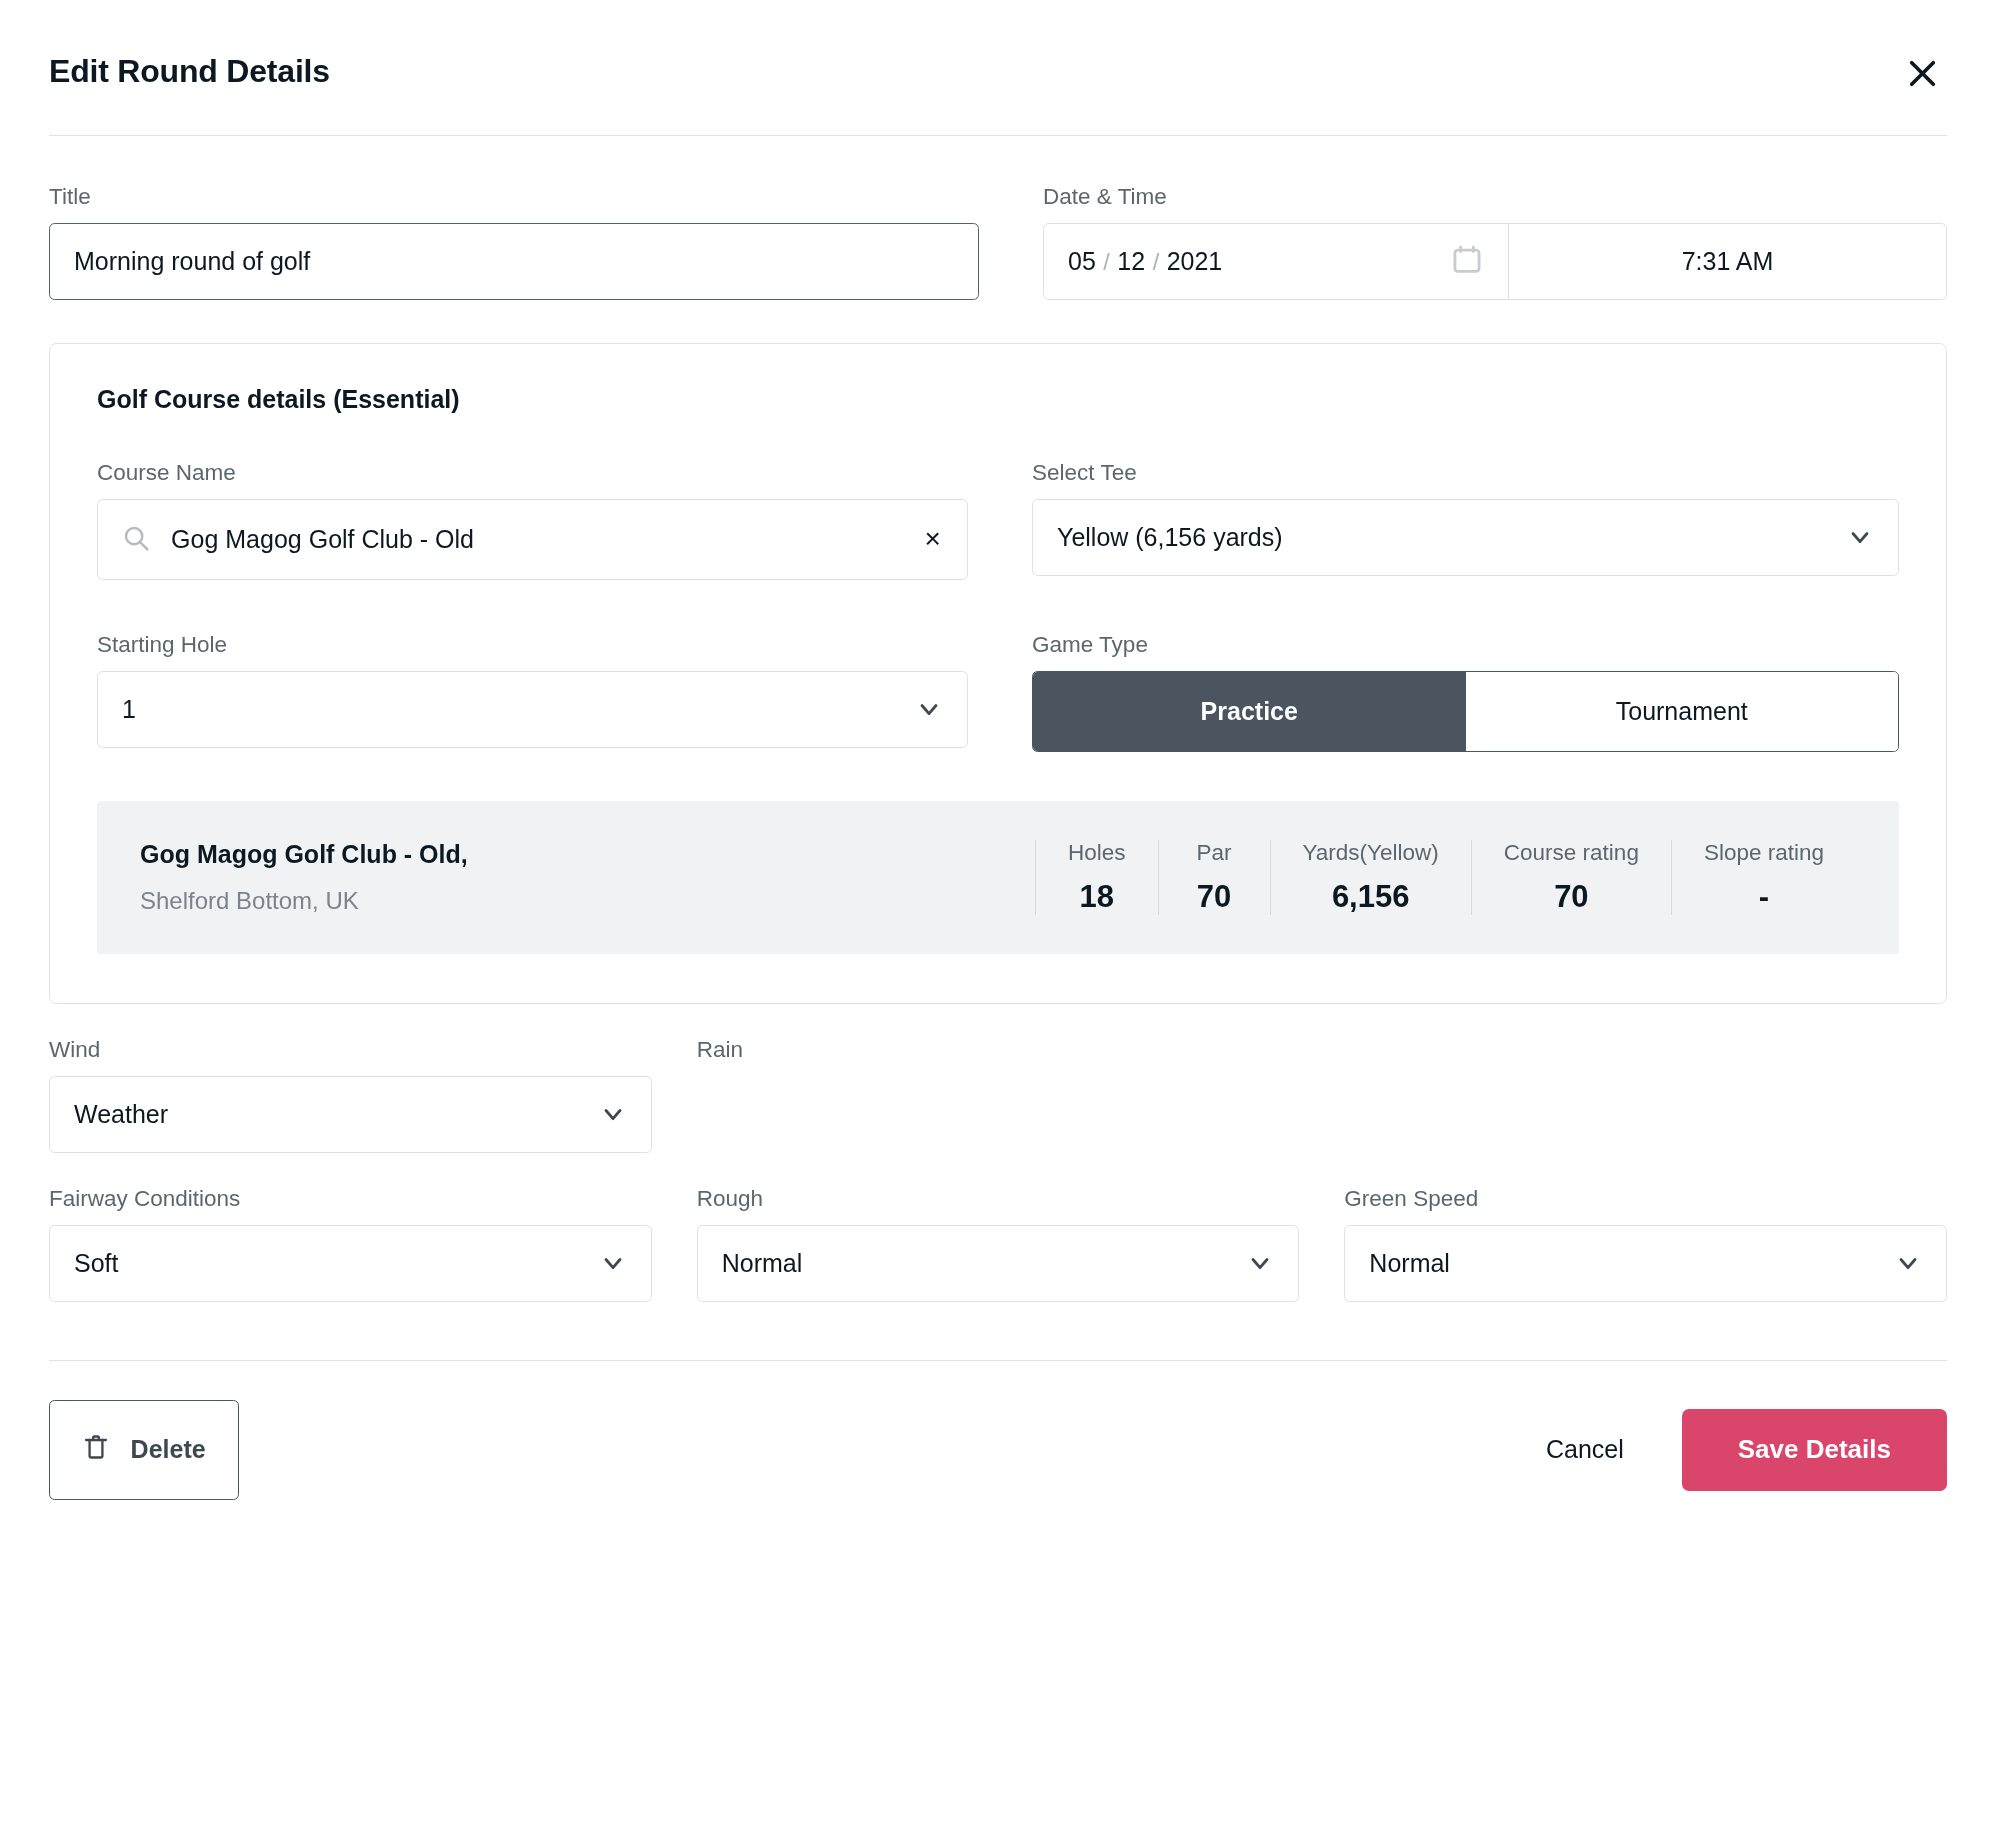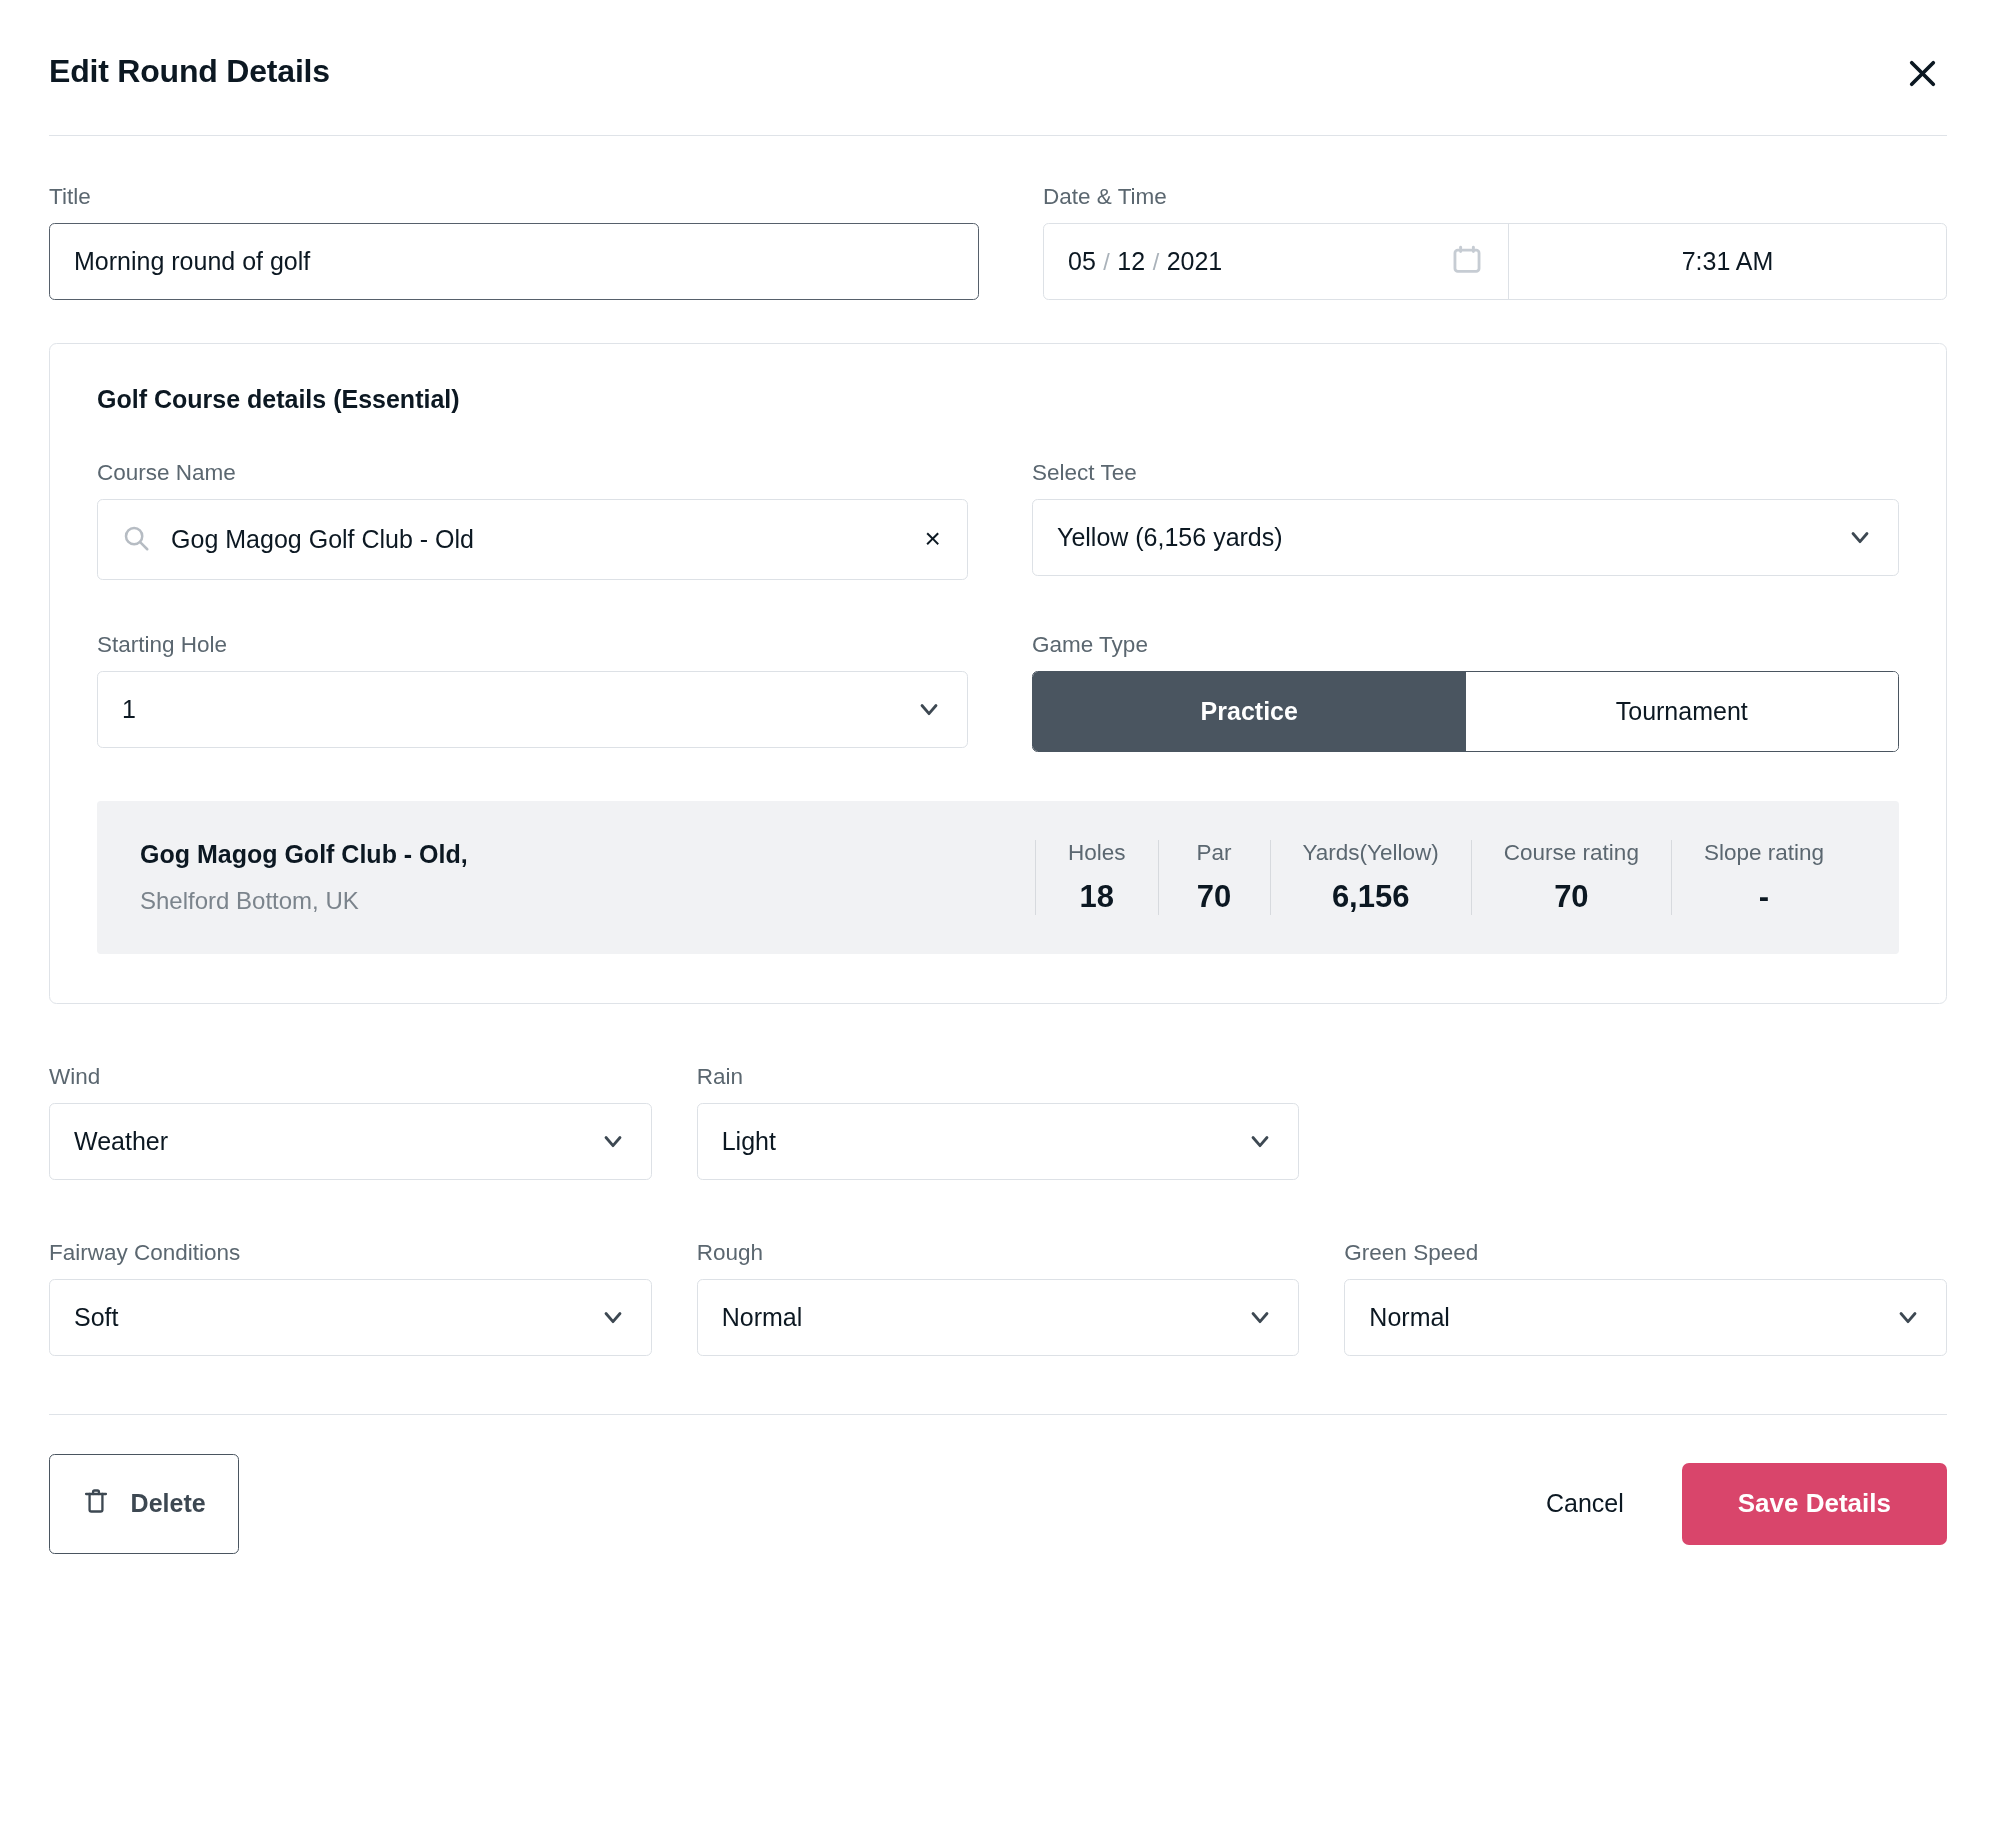--- a/index.html
+++ b/index.html
@@ -241,21 +241,21 @@
   
   .weather-heading {
     margin-top: 52px;
     font-size: 25px;
     font-weight: bold;
     color: #0c1822;
   }
   .weather-row {
     display: flex;
     gap: 45px;
-    margin-top: 59px;
+    margin-top: 32px;
   }
   .w-col { width: 603px; }
 
   
   .footer-rule {
     margin-top: 58px;
     height: 0.9px;
     background: #dfe3e8;
   }
   .footer {
@@ -448,28 +448,20 @@
         <span>Weather</span>
         <span class="chev">
           <svg width="28" height="28" viewBox="0 0 24 24" fill="none" stroke="#3d4852" stroke-width="2.4" stroke-linecap="round" stroke-linejoin="round">
               <polyline points="6 9 12 16 18 9"></polyline>
             </svg>
         </span>
       </div>
     </div>
     <div class="w-col">
       <div class="field-label">Rain</div>
-      <div class="select-box">
-        <span>Light</span>
-        <span class="chev">
-          <svg width="28" height="28" viewBox="0 0 24 24" fill="none" stroke="#3d4852" stroke-width="2.4" stroke-linecap="round" stroke-linejoin="round">
-              <polyline points="6 9 12 16 18 9"></polyline>
-            </svg>
-        </span>
-      </div>
     </div>
     <div class="w-col"></div>
   </div>
 
   <div class="weather-row">
     <div class="w-col">
       <div class="field-label">Fairway Conditions</div>
       <div class="select-box">
         <span>Soft</span>
         <span class="chev">

